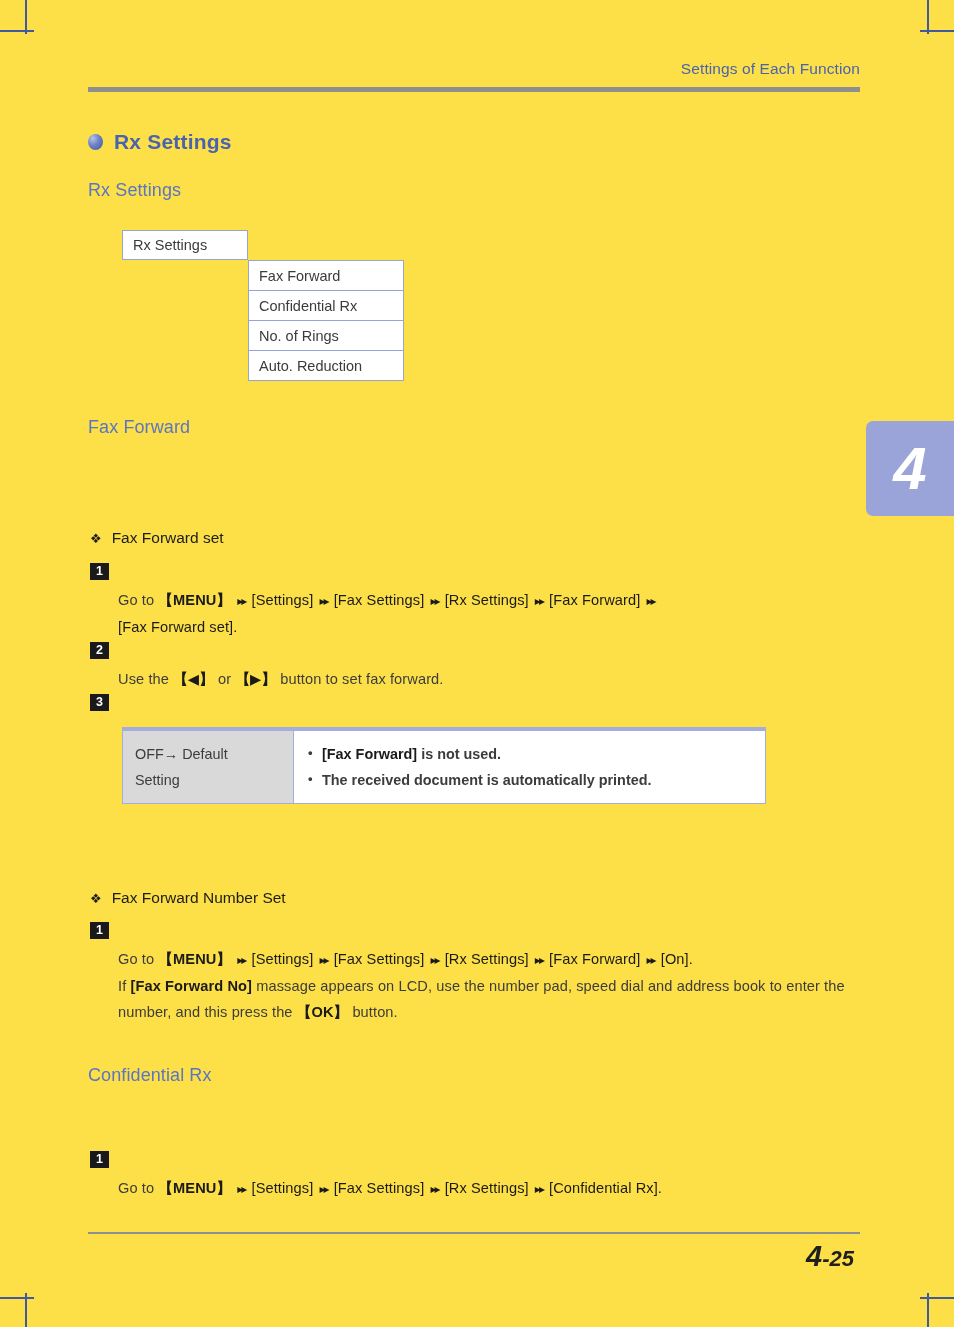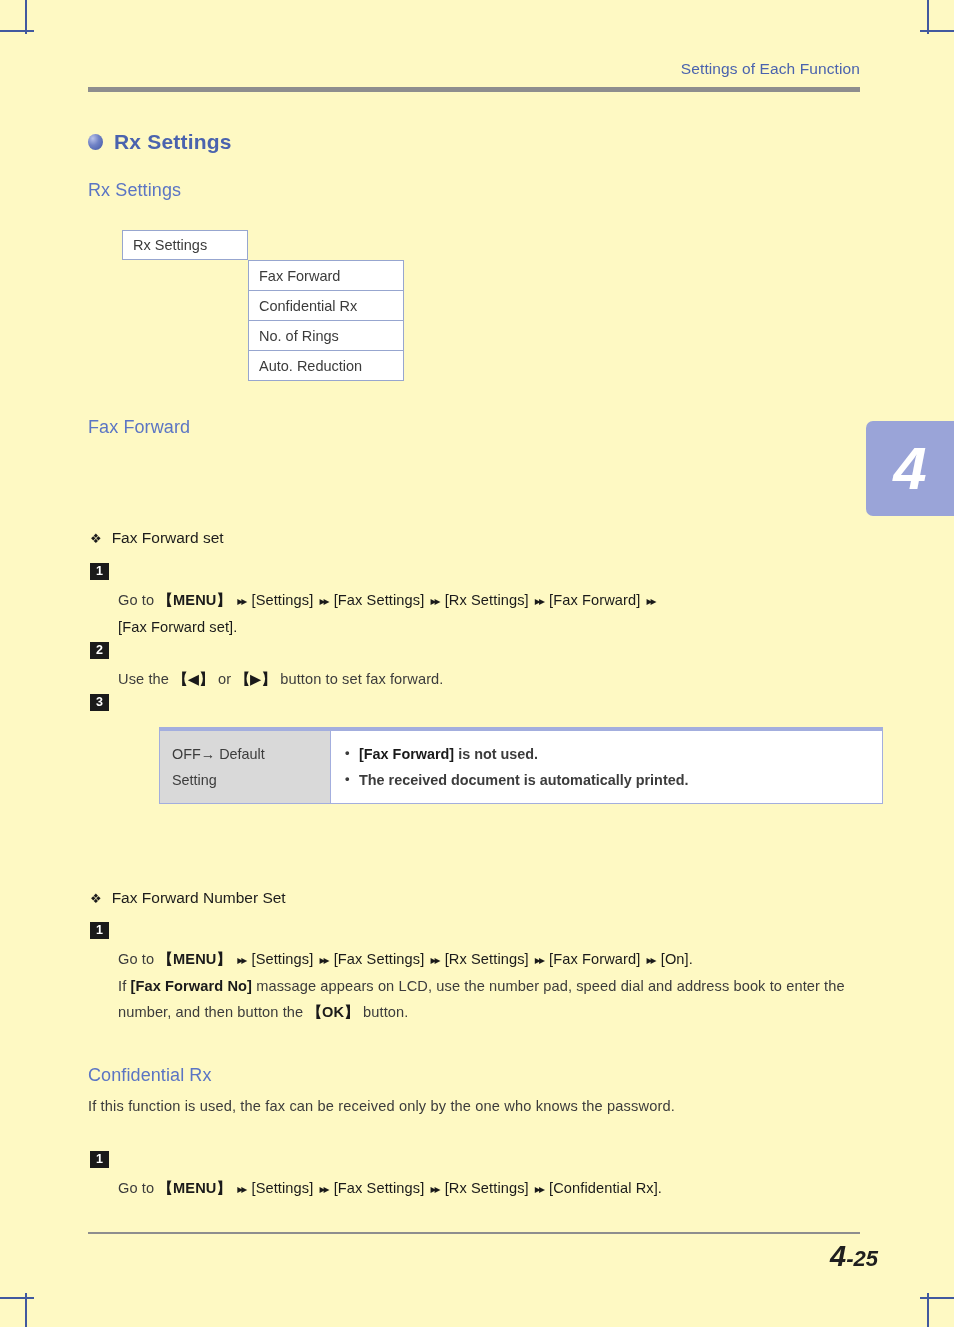--- a/index.html
+++ b/index.html
@@ -11,21 +11,21 @@
   body {
     font-family: "Liberation Sans", "DejaVu Sans", sans-serif;
     color: #231f20;
     -webkit-font-smoothing: antialiased;
   }
   .page {
     position: relative;
     width: 954px;
     height: 1327px;
     overflow: hidden;
-    background: #fef9c3;
+    background: #fde047;
   }
 
   
   .crop {
     position: absolute;
     background: #41599f;
   }
   .crop.v { width: 2px; height: 34px; }
   .crop.h { width: 34px; height: 2px; }
 
@@ -218,30 +218,29 @@
     line-height: 26px;
     letter-spacing: .1px;
     white-space: nowrap;
   }
 
   
   .opt-table {
     position: absolute;
     left: 122px;
     top: 727px;
-    width: 724px;
+    width: 644px;
     border-collapse: collapse;
     border-top: 4px solid #a3aede;
     border-left: 1px solid #a3aede;
     border-right: 1px solid #a3aede;
     border-bottom: 1px solid #a3aede;
     font-size: 14.4px;
     color: #3c3c3c;
     background: #ffffff;
-    margin-left: 37px;
   }
   .opt-table td {
     border-bottom: 1px solid #a3aede;
     vertical-align: top;
     padding: 10px 0 10px 12px;
     line-height: 26px;
   }
   .opt-table tr:last-child td { border-bottom: none; }
   .opt-key {
     width: 158px;
@@ -265,21 +264,21 @@
   .foot-rule {
     position: absolute;
     left: 88px;
     top: 1232px;
     width: 772px;
     height: 2px;
     background: #8e8e8e;
   }
   .folio {
     position: absolute;
-    right: 76px;
+    right: 100px;
     top: 1240px;
     font-style: italic;
     color: #1f1f1f;
     white-space: nowrap;
   }
   .folio .maj { font-size: 29px; font-weight: bold; }
   .folio .min { font-size: 22px; font-weight: bold; }
 </style>
 </head>
 <body>
@@ -389,29 +388,28 @@
       <span class="br">[Fax Settings]</span>
       <span class="arrow">▸▸</span>
       <span class="br">[Rx Settings]</span>
       <span class="arrow">▸▸</span>
       <span class="br">[Fax Forward]</span>
       <span class="arrow">▸▸</span>
       <span class="br">[On].</span>
       <br>
       <span>If</span>
       <span class="k">[Fax Forward No]</span>
-      <span>massage appears on LCD, use the number pad, speed dial and address book to enter the number, and then button the</span>
+      <span>massage appears on LCD, use the number pad, speed dial and address book to enter the number, and this press the</span>
       <span class="k">【OK】</span>
       <span>button.</span>
     </span>
   </div>
 
 
   <div class="h2 h2-conf">Confidential Rx</div>
-  <div class="body-p p-conf">If this function is used, the fax can be received only by the one who knows the password.</div>
 
   <div class="step st-c1">
     <span class="step-num">1</span>
     <span class="step-body">
       <span>Go to</span>
       <span class="k">【MENU】</span>
       <span class="arrow">▸▸</span>
       <span class="br">[Settings]</span>
       <span class="arrow">▸▸</span>
       <span class="br">[Fax Settings]</span>

